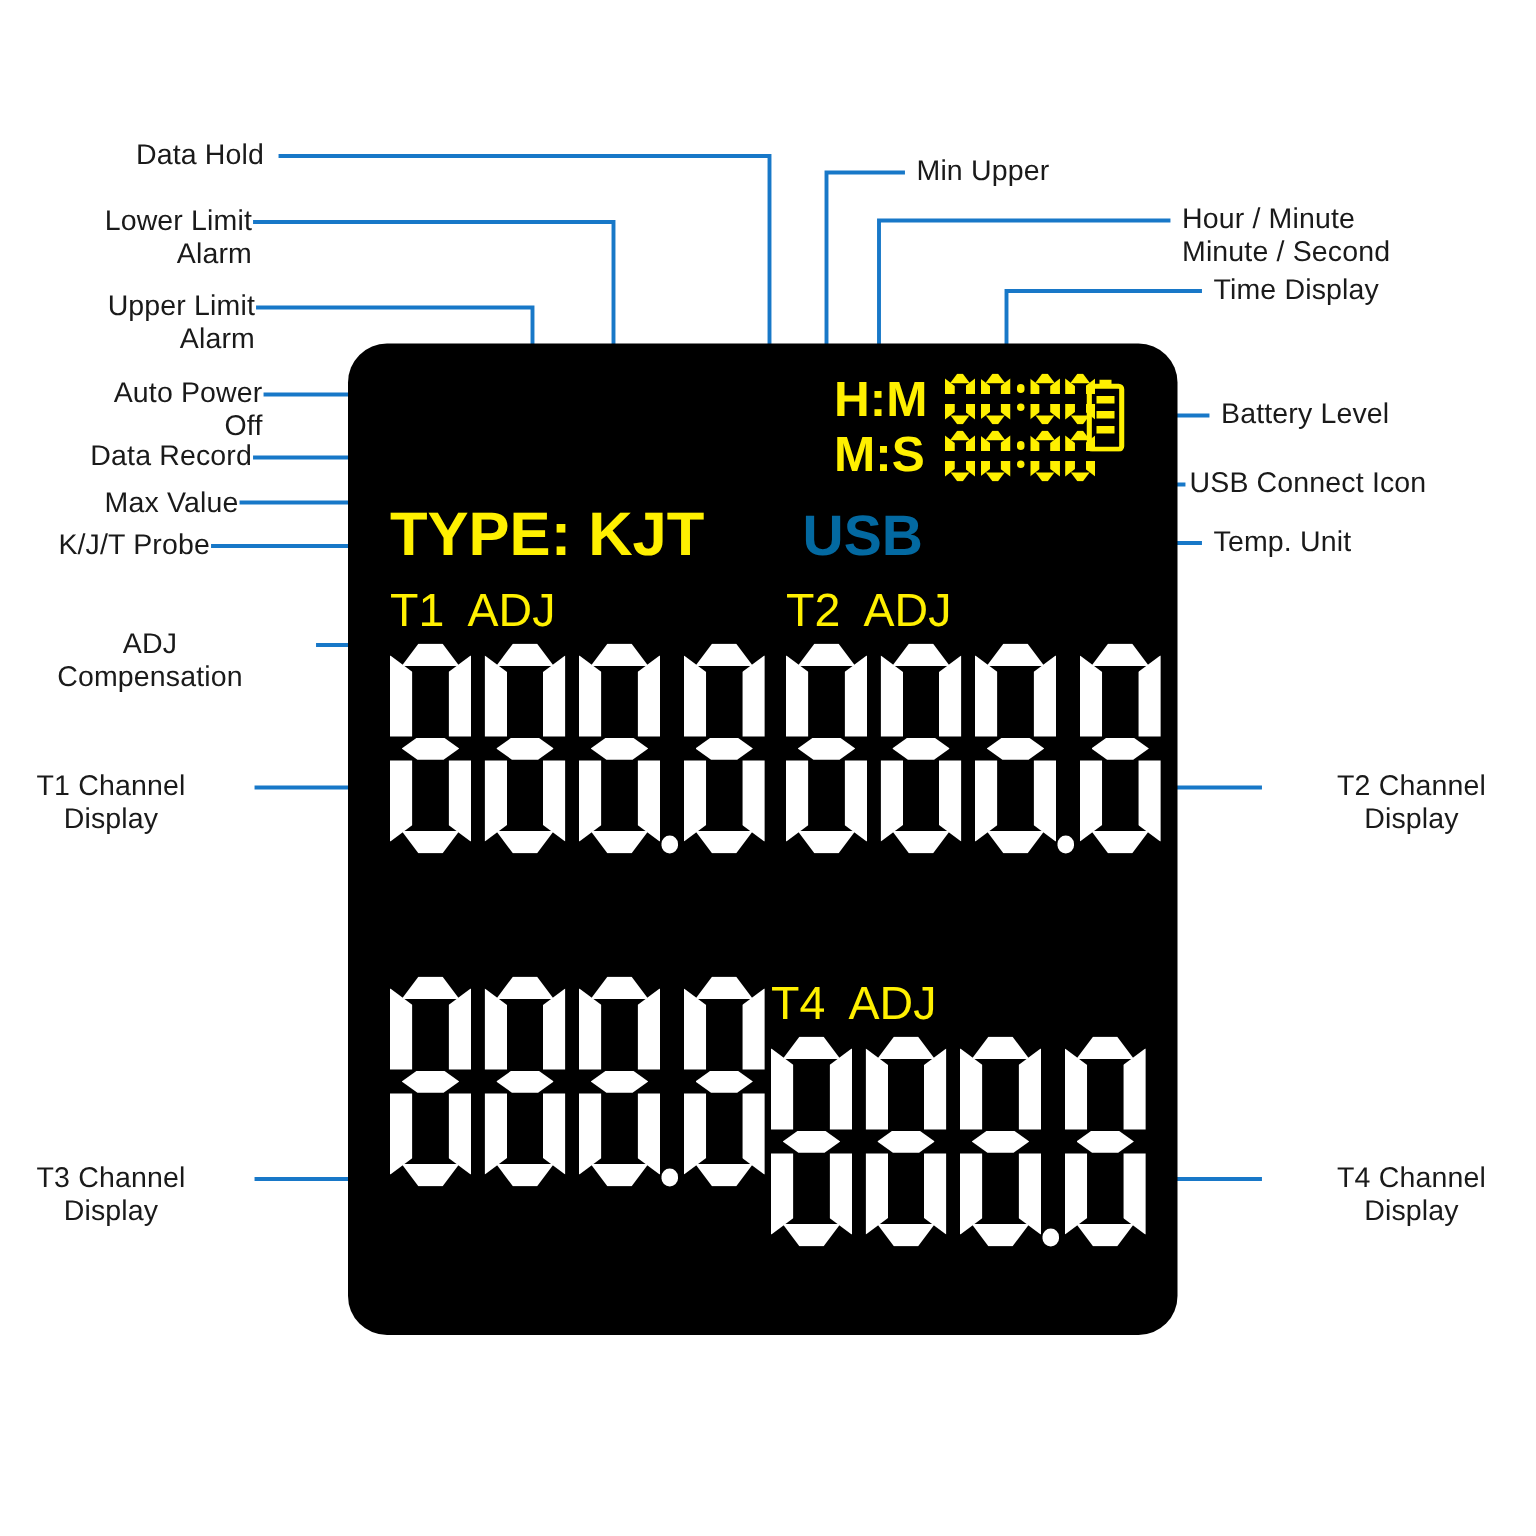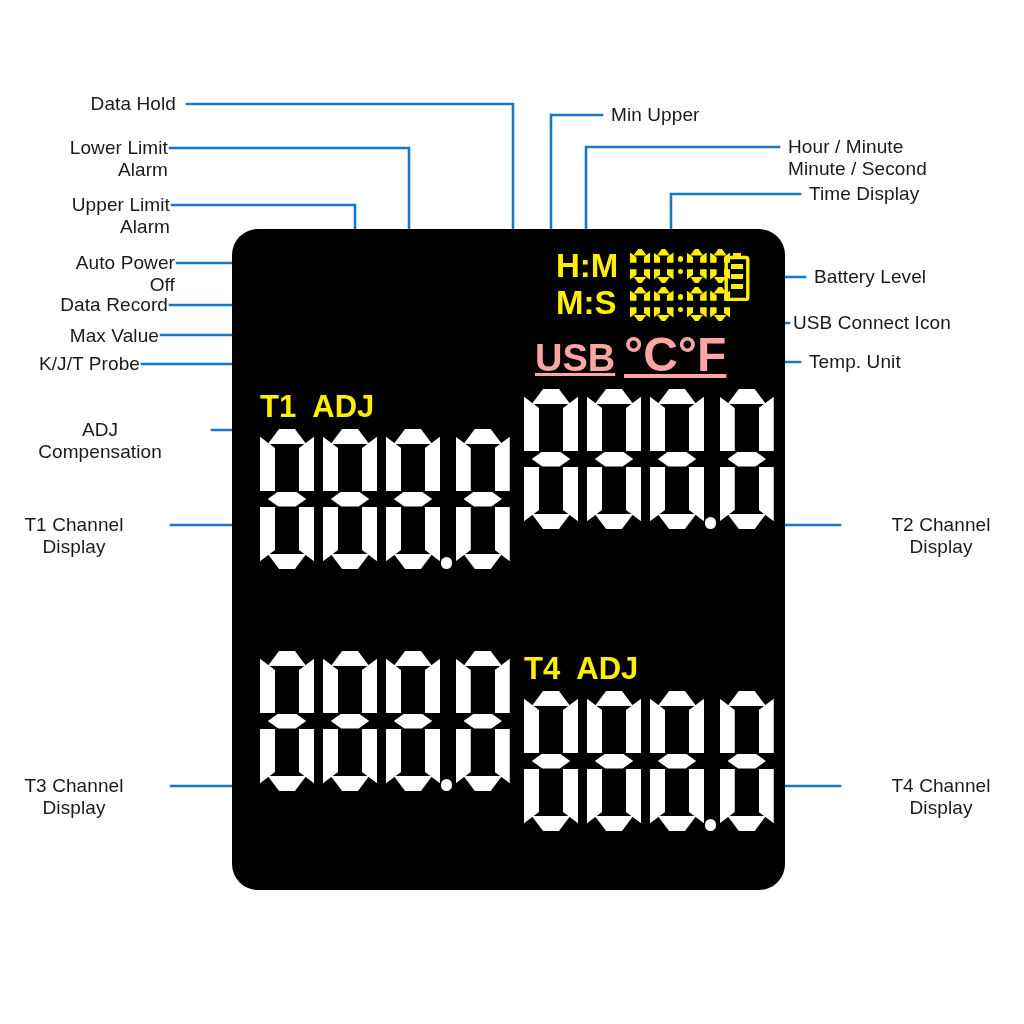--- a/index.html
+++ b/index.html
@@ -42,21 +42,21 @@
     position: absolute;
     left: 232px;
     top: 229px;
     width: 553px;
     height: 661px;
     background: #000000;
     border-radius: 26px;
   }
 
   .yellow { color: #fff000; }
-  .white  { color: #fca5a5; text-decoration: underline; }
+  .white  { color: #0369a1; }
 
   
   .statusrow {
     position: absolute;
     font-weight: bold;
     font-family: "Liberation Sans", sans-serif;
     white-space: pre;
   }
   #row-apo  { left: 28px;  top: 18px;  font-size: 34px; letter-spacing: 0px; }
   #row-rec  { left: 28px;  top: 55px;  font-size: 34px; letter-spacing: 0px; }
@@ -93,21 +93,21 @@
     position: absolute;
     display: block;
     background: currentColor;
     border-radius: 50%;
   }
 
   
   .chan { position: absolute; }
   .chan-head {
     font-size: 31px;
-    font-weight: bold;
+    font-weight: normal;
     font-family: "Liberation Sans", sans-serif;
     color: #fff000;
     white-space: pre;
     margin-bottom: 4px;
   }
   .chan-digits { position: relative; }
 
   .dp {
     position: absolute;
     background: #ffffff;
@@ -200,28 +200,28 @@
 <div class="label c" style="left:846px; top:514px; width:190px;">T2 Channel
 Display</div>
 
 <div class="label c" style="left:846px; top:775px; width:190px;">T4 Channel
 Display</div>
 
 <div id="lcd">
 
 
 
+  <div class="statusrow yellow" id="row-type">TYPE: KJT</div>
 
   <div class="yellow" id="hm-label">H:M</div>
 
   <div class="yellow" id="ms-label">M:S</div>
 
   <div class="white" id="usb-label">USB</div>
 
-  <div class="white" id="unit-label">°C°F</div>
 
   <div id="clock" class="yellow">
     <div class="clockrow">
         <span class="seg7" style="width: 20px; height: 34px; color: rgb(255, 240, 0); margin-right: 3.5px; vertical-align: top;">
           <i style="left: 3.38px; top: 0px; width: 13.24px; height: 6.5px; clip-path: polygon(4.875px 0px, calc(100% - 4.875px) 0px, 100% 100%, 0px 100%);"></i>
           <i style="left: 13.5px; top: 3.38px; width: 6.5px; height: 10.37px; clip-path: polygon(100% 0px, 100% 100%, 0px 100%, 0px 4.875px);"></i>
           <i style="left: 13.5px; top: 20.25px; width: 6.5px; height: 10.37px; clip-path: polygon(100% 0px, 100% 100%, 0px calc(100% - 4.875px), 0px 0px);"></i>
           <i style="left: 3.38px; top: 27.5px; width: 13.24px; height: 6.5px; clip-path: polygon(0px 0px, 100% 0px, calc(100% - 4.875px) 100%, 4.875px 100%);"></i>
           <i style="left: 0px; top: 20.25px; width: 6.5px; height: 10.37px; clip-path: polygon(100% 0px, 100% calc(100% - 4.875px), 0px 100%, 0px 0px);"></i>
           <i style="left: 0px; top: 3.38px; width: 6.5px; height: 10.37px; clip-path: polygon(100% 4.875px, 100% 100%, 0px 100%, 0px 0px);"></i>
@@ -336,20 +336,21 @@
             <i style="left: 39px; top: 7.8px; width: 15px; height: 54.7px; clip-path: polygon(100% 0px, 100% 100%, 0px 100%, 0px 11.25px);"></i>
             <i style="left: 39px; top: 77.5px; width: 15px; height: 54.7px; clip-path: polygon(100% 0px, 100% 100%, 0px calc(100% - 11.25px), 0px 0px);"></i>
             <i style="left: 7.8px; top: 125px; width: 38.4px; height: 15px; clip-path: polygon(0px 0px, 100% 0px, calc(100% - 11.25px) 100%, 11.25px 100%);"></i>
             <i style="left: 0px; top: 77.5px; width: 15px; height: 54.7px; clip-path: polygon(100% 0px, 100% calc(100% - 11.25px), 0px 100%, 0px 0px);"></i>
             <i style="left: 0px; top: 7.8px; width: 15px; height: 54.7px; clip-path: polygon(100% 11.25px, 100% 100%, 0px 100%, 0px 0px);"></i>
             <i style="left: 7.8px; top: 62.5px; width: 38.4px; height: 15px; clip-path: polygon(10.5px 0px, calc(100% - 10.5px) 0px, 100% 50%, calc(100% - 10.5px) 100%, 10.5px 100%, 0px 50%);"></i>
           </span></span></div>
   </div>
 
   <div class="chan" style="left:292px; top:160px;">
+    <div class="chan-head">T2  ADJ</div>
     <div class="chan-digits"><span style="display: inline-block; position: relative; height: 140px; width: 258.75px;"><span class="seg7" style="width: 54px; height: 140px; color: rgb(255, 255, 255); position: absolute; left: 0px; top: 0px;">
             <i style="left: 7.8px; top: 0px; width: 38.4px; height: 15px; clip-path: polygon(11.25px 0px, calc(100% - 11.25px) 0px, 100% 100%, 0px 100%);"></i>
             <i style="left: 39px; top: 7.8px; width: 15px; height: 54.7px; clip-path: polygon(100% 0px, 100% 100%, 0px 100%, 0px 11.25px);"></i>
             <i style="left: 39px; top: 77.5px; width: 15px; height: 54.7px; clip-path: polygon(100% 0px, 100% 100%, 0px calc(100% - 11.25px), 0px 0px);"></i>
             <i style="left: 7.8px; top: 125px; width: 38.4px; height: 15px; clip-path: polygon(0px 0px, 100% 0px, calc(100% - 11.25px) 100%, 11.25px 100%);"></i>
             <i style="left: 0px; top: 77.5px; width: 15px; height: 54.7px; clip-path: polygon(100% 0px, 100% calc(100% - 11.25px), 0px 100%, 0px 0px);"></i>
             <i style="left: 0px; top: 7.8px; width: 15px; height: 54.7px; clip-path: polygon(100% 11.25px, 100% 100%, 0px 100%, 0px 0px);"></i>
             <i style="left: 7.8px; top: 62.5px; width: 38.4px; height: 15px; clip-path: polygon(10.5px 0px, calc(100% - 10.5px) 0px, 100% 50%, calc(100% - 10.5px) 100%, 10.5px 100%, 0px 50%);"></i>
           </span><span class="seg7" style="width: 54px; height: 140px; color: rgb(255, 255, 255); position: absolute; left: 63px; top: 0px;">
             <i style="left: 7.8px; top: 0px; width: 38.4px; height: 15px; clip-path: polygon(11.25px 0px, calc(100% - 11.25px) 0px, 100% 100%, 0px 100%);"></i>
@@ -407,21 +408,21 @@
             <i style="left: 7.8px; top: 0px; width: 38.4px; height: 15px; clip-path: polygon(11.25px 0px, calc(100% - 11.25px) 0px, 100% 100%, 0px 100%);"></i>
             <i style="left: 39px; top: 7.8px; width: 15px; height: 54.7px; clip-path: polygon(100% 0px, 100% 100%, 0px 100%, 0px 11.25px);"></i>
             <i style="left: 39px; top: 77.5px; width: 15px; height: 54.7px; clip-path: polygon(100% 0px, 100% 100%, 0px calc(100% - 11.25px), 0px 0px);"></i>
             <i style="left: 7.8px; top: 125px; width: 38.4px; height: 15px; clip-path: polygon(0px 0px, 100% 0px, calc(100% - 11.25px) 100%, 11.25px 100%);"></i>
             <i style="left: 0px; top: 77.5px; width: 15px; height: 54.7px; clip-path: polygon(100% 0px, 100% calc(100% - 11.25px), 0px 100%, 0px 0px);"></i>
             <i style="left: 0px; top: 7.8px; width: 15px; height: 54.7px; clip-path: polygon(100% 11.25px, 100% 100%, 0px 100%, 0px 0px);"></i>
             <i style="left: 7.8px; top: 62.5px; width: 38.4px; height: 15px; clip-path: polygon(10.5px 0px, calc(100% - 10.5px) 0px, 100% 50%, calc(100% - 10.5px) 100%, 10.5px 100%, 0px 50%);"></i>
           </span></span></div>
   </div>
 
-  <div class="chan" style="left:292px; top:422px;">
+  <div class="chan" style="left:282px; top:422px;">
     <div class="chan-head">T4  ADJ</div>
     <div class="chan-digits"><span style="display: inline-block; position: relative; height: 140px; width: 258.75px;"><span class="seg7" style="width: 54px; height: 140px; color: rgb(255, 255, 255); position: absolute; left: 0px; top: 0px;">
             <i style="left: 7.8px; top: 0px; width: 38.4px; height: 15px; clip-path: polygon(11.25px 0px, calc(100% - 11.25px) 0px, 100% 100%, 0px 100%);"></i>
             <i style="left: 39px; top: 7.8px; width: 15px; height: 54.7px; clip-path: polygon(100% 0px, 100% 100%, 0px 100%, 0px 11.25px);"></i>
             <i style="left: 39px; top: 77.5px; width: 15px; height: 54.7px; clip-path: polygon(100% 0px, 100% 100%, 0px calc(100% - 11.25px), 0px 0px);"></i>
             <i style="left: 7.8px; top: 125px; width: 38.4px; height: 15px; clip-path: polygon(0px 0px, 100% 0px, calc(100% - 11.25px) 100%, 11.25px 100%);"></i>
             <i style="left: 0px; top: 77.5px; width: 15px; height: 54.7px; clip-path: polygon(100% 0px, 100% calc(100% - 11.25px), 0px 100%, 0px 0px);"></i>
             <i style="left: 0px; top: 7.8px; width: 15px; height: 54.7px; clip-path: polygon(100% 11.25px, 100% 100%, 0px 100%, 0px 0px);"></i>
             <i style="left: 7.8px; top: 62.5px; width: 38.4px; height: 15px; clip-path: polygon(10.5px 0px, calc(100% - 10.5px) 0px, 100% 50%, calc(100% - 10.5px) 100%, 10.5px 100%, 0px 50%);"></i>
           </span><span class="seg7" style="width: 54px; height: 140px; color: rgb(255, 255, 255); position: absolute; left: 63px; top: 0px;">

